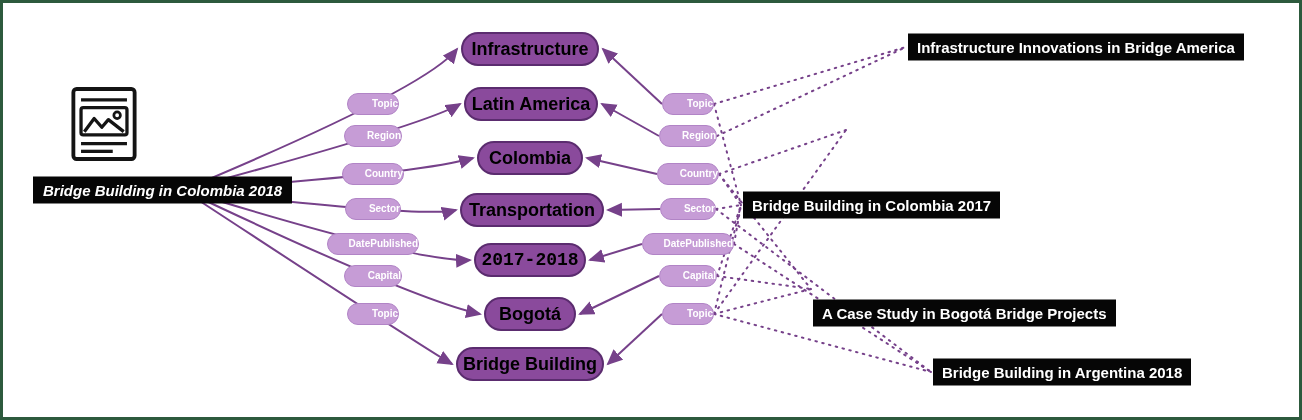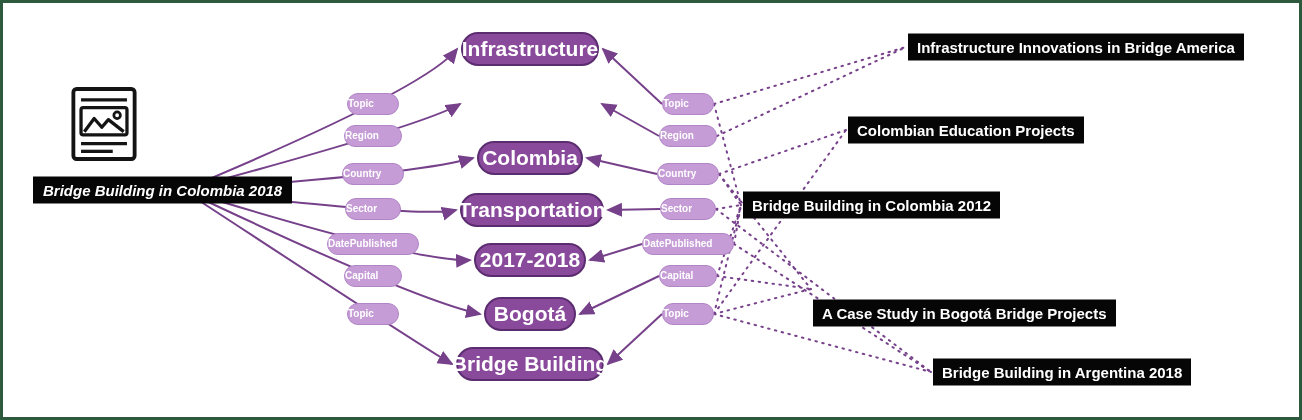--- a/index.html
+++ b/index.html
@@ -2,23 +2,23 @@
 <html style="--entity-fill: #8a4a9c; --entity-border: #5b2c6f; --pill-fill: #c69cd6; --pill-border: #b184c6; --edge: #76418a; --doc-bg: #060606; --doc-text: #ffffff; --frame: #2d5a3d;"><head>
 <meta charset="utf-8">
 <style>
   html,body{margin:0;padding:0;background:#ffffff;font-family:"Liberation Sans",sans-serif;}
   .canvas{position:relative;width:1302px;height:420px;box-sizing:border-box;
           border:3px solid var(--frame,#2d5a3d);background:#ffffff;overflow:hidden;}
   #edge-layer{position:absolute;left:0;top:0;width:100%;height:100%;}
   #node-layer{position:absolute;left:0;top:0;width:100%;height:100%;}
   .entity{position:absolute;display:flex;align-items:center;justify-content:center;
           background:var(--entity-fill);border:2.5px solid var(--entity-border);
-          border-radius:17px;color:#ffffff;font-weight:bold;font-size:21px;
+          border-radius:17px;color:#000000;font-weight:bold;font-size:18px;
           box-sizing:border-box;white-space:nowrap;}
-  .pill{position:absolute;height:22px;line-height:20px;text-align:left;
+  .pill{position:absolute;height:22px;line-height:20px;text-align:right;
         background:var(--pill-fill);border:1.5px solid var(--pill-border);
         border-radius:11px;color:#fff;font-weight:bold;font-size:10px;
         box-sizing:border-box;white-space:nowrap;}
   .doc{position:absolute;background:var(--doc-bg);color:var(--doc-text);
        font-weight:bold;font-size:15px;padding:5px 9px;white-space:nowrap;}
   .source-label{position:absolute;left:30px;top:187px;transform:translateY(-50%);
        background:var(--doc-bg);color:var(--doc-text);font-weight:bold;font-size:15px;
        padding:5px 10px;white-space:nowrap;font-style:italic;}
   .source-icon{position:absolute;left:66px;top:82px;}
 </style>
@@ -70,38 +70,38 @@
         <line x1="11" y1="13" x2="53" y2="13" stroke="#141414" stroke-width="3"></line>
         <rect x="11" y="20" width="42" height="25" rx="2" stroke="#141414" stroke-width="3"></rect>
         <path d="M14 42 L23 30 L30 38 L36 31 L50 42" stroke="#141414" stroke-width="3" stroke-linejoin="round"></path>
         <circle cx="44" cy="27" r="3" stroke="#141414" stroke-width="2.5"></circle>
         <line x1="11" y1="53" x2="53" y2="53" stroke="#141414" stroke-width="3"></line>
         <line x1="11" y1="60" x2="40" y2="60" stroke="#141414" stroke-width="3"></line>
       </svg>
     </span>
     <div class="source-label">Bridge Building in Colombia 2018</div>
   <div class="entity" style="left: 458px; top: 29px; width: 138px; height: 34px;">Infrastructure</div>
+      <div class="entity" style="left: 461px; top: 84px; width: 134px; height: 34px;">Latin America</div>
       <div class="entity" style="left: 474px; top: 138px; width: 106px; height: 34px;">Colombia</div>
       <div class="entity" style="left: 457px; top: 190px; width: 144px; height: 34px;">Transportation</div>
-      <div class="entity" style="left: 471px; top: 240px; width: 112px; height: 34px;">2017-2018</div>
+      <div class="entity" style="left: 471px; top: 240px; width: 112px; height: 34px; font-family: Liberation Mono, monospace;">2017-2018</div>
       <div class="entity" style="left: 481px; top: 294px; width: 92px; height: 34px; text-align: center;">Bogotá</div>
       <div class="entity" style="left: 453px; top: 344px; width: 148px; height: 34px;">Bridge Building</div>
       <div class="pill" style="left: 344px; top: 90px; width: 52px;">Topic</div>
       <div class="pill" style="left: 659px; top: 90px; width: 52px;">Topic</div>
       <div class="pill" style="left: 341px; top: 122px; width: 58px;">Region</div>
       <div class="pill" style="left: 656px; top: 122px; width: 58px;">Region</div>
       <div class="pill" style="left: 339px; top: 160px; width: 62px;">Country</div>
       <div class="pill" style="left: 654px; top: 160px; width: 62px;">Country</div>
       <div class="pill" style="left: 342px; top: 195px; width: 56px;">Sector</div>
       <div class="pill" style="left: 657px; top: 195px; width: 56px;">Sector</div>
       <div class="pill" style="left: 324px; top: 230px; width: 92px;">DatePublished</div>
       <div class="pill" style="left: 639px; top: 230px; width: 92px;">DatePublished</div>
       <div class="pill" style="left: 341px; top: 262px; width: 58px;">Capital</div>
       <div class="pill" style="left: 656px; top: 262px; width: 58px;">Capital</div>
       <div class="pill" style="left: 344px; top: 300px; width: 52px;">Topic</div>
       <div class="pill" style="left: 659px; top: 300px; width: 52px;">Topic</div>
       <div class="doc" style="left: 905px; top: 44px; transform: translateY(-50%);">Infrastructure Innovations in Bridge America</div>
-      <div class="doc" style="left: 845px; top: 127px; transform: translateY(-50%);">Colombian Education Projects</div>
-      <div class="doc" style="left: 740px; top: 202px; transform: translateY(-50%);">Bridge Building in Colombia 2012</div>
+      <div class="doc" style="left: 740px; top: 202px; transform: translateY(-50%);">Bridge Building in Colombia 2017</div>
       <div class="doc" style="left: 810px; top: 286px; transform: translateY(-50%); margin-top: 24px;">A Case Study in Bogotá Bridge Projects</div>
       <div class="doc" style="left: 930px; top: 369px; transform: translateY(-50%);">Bridge Building in Argentina 2018</div>
     </div>
 </div>
 
 </body></html>

